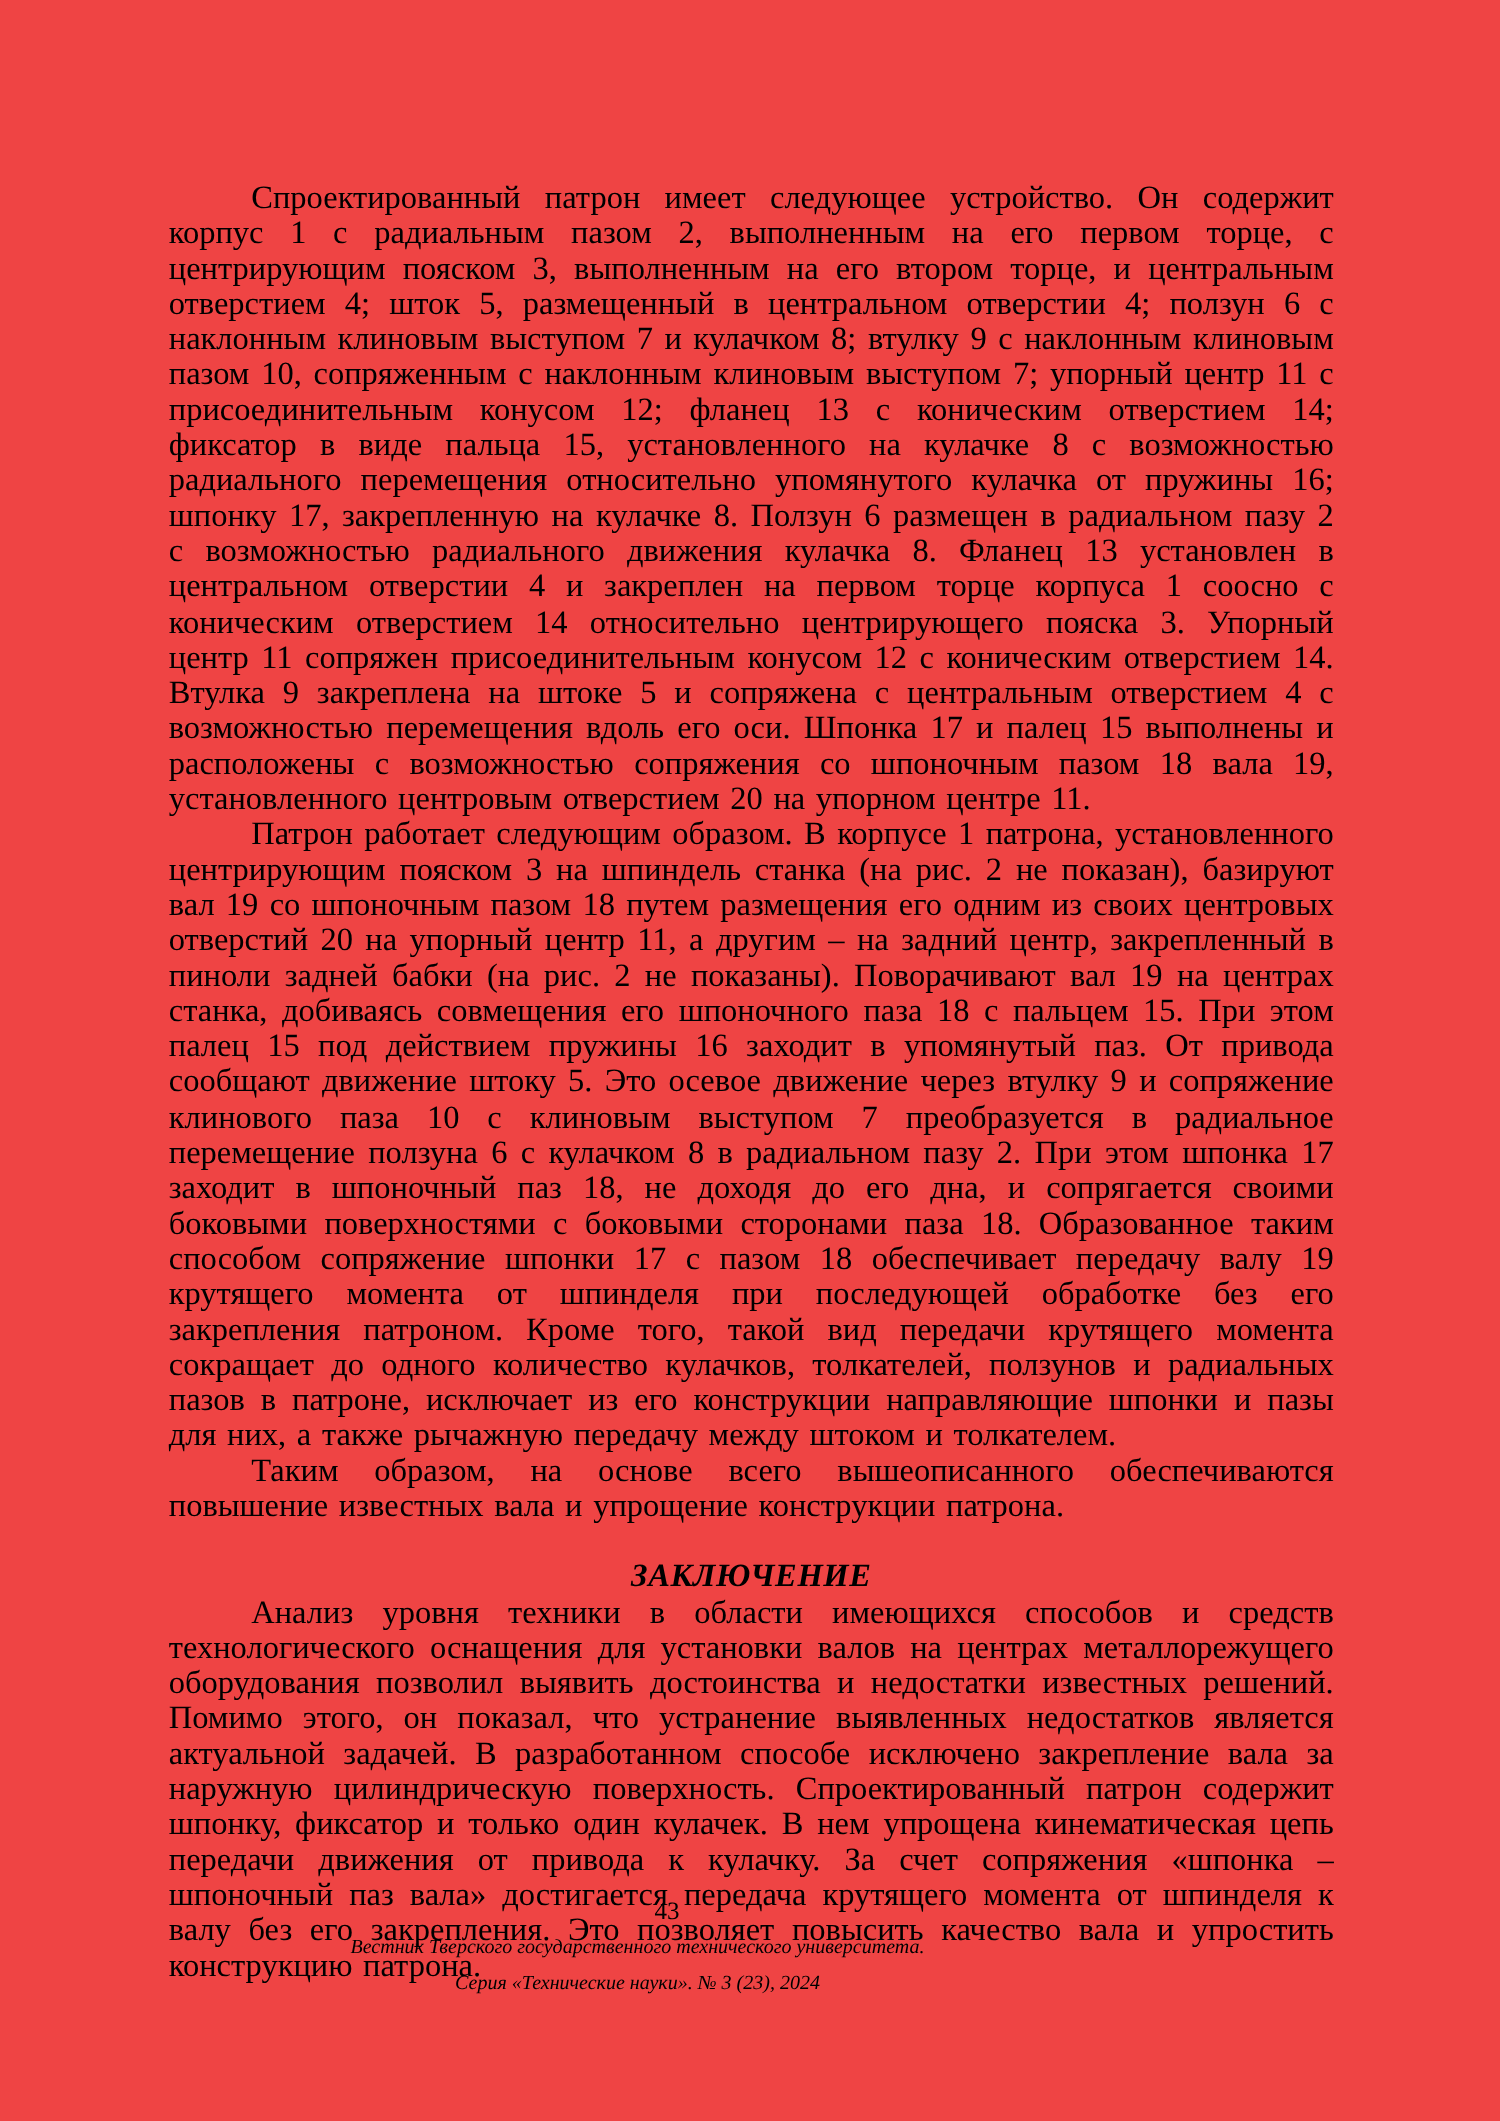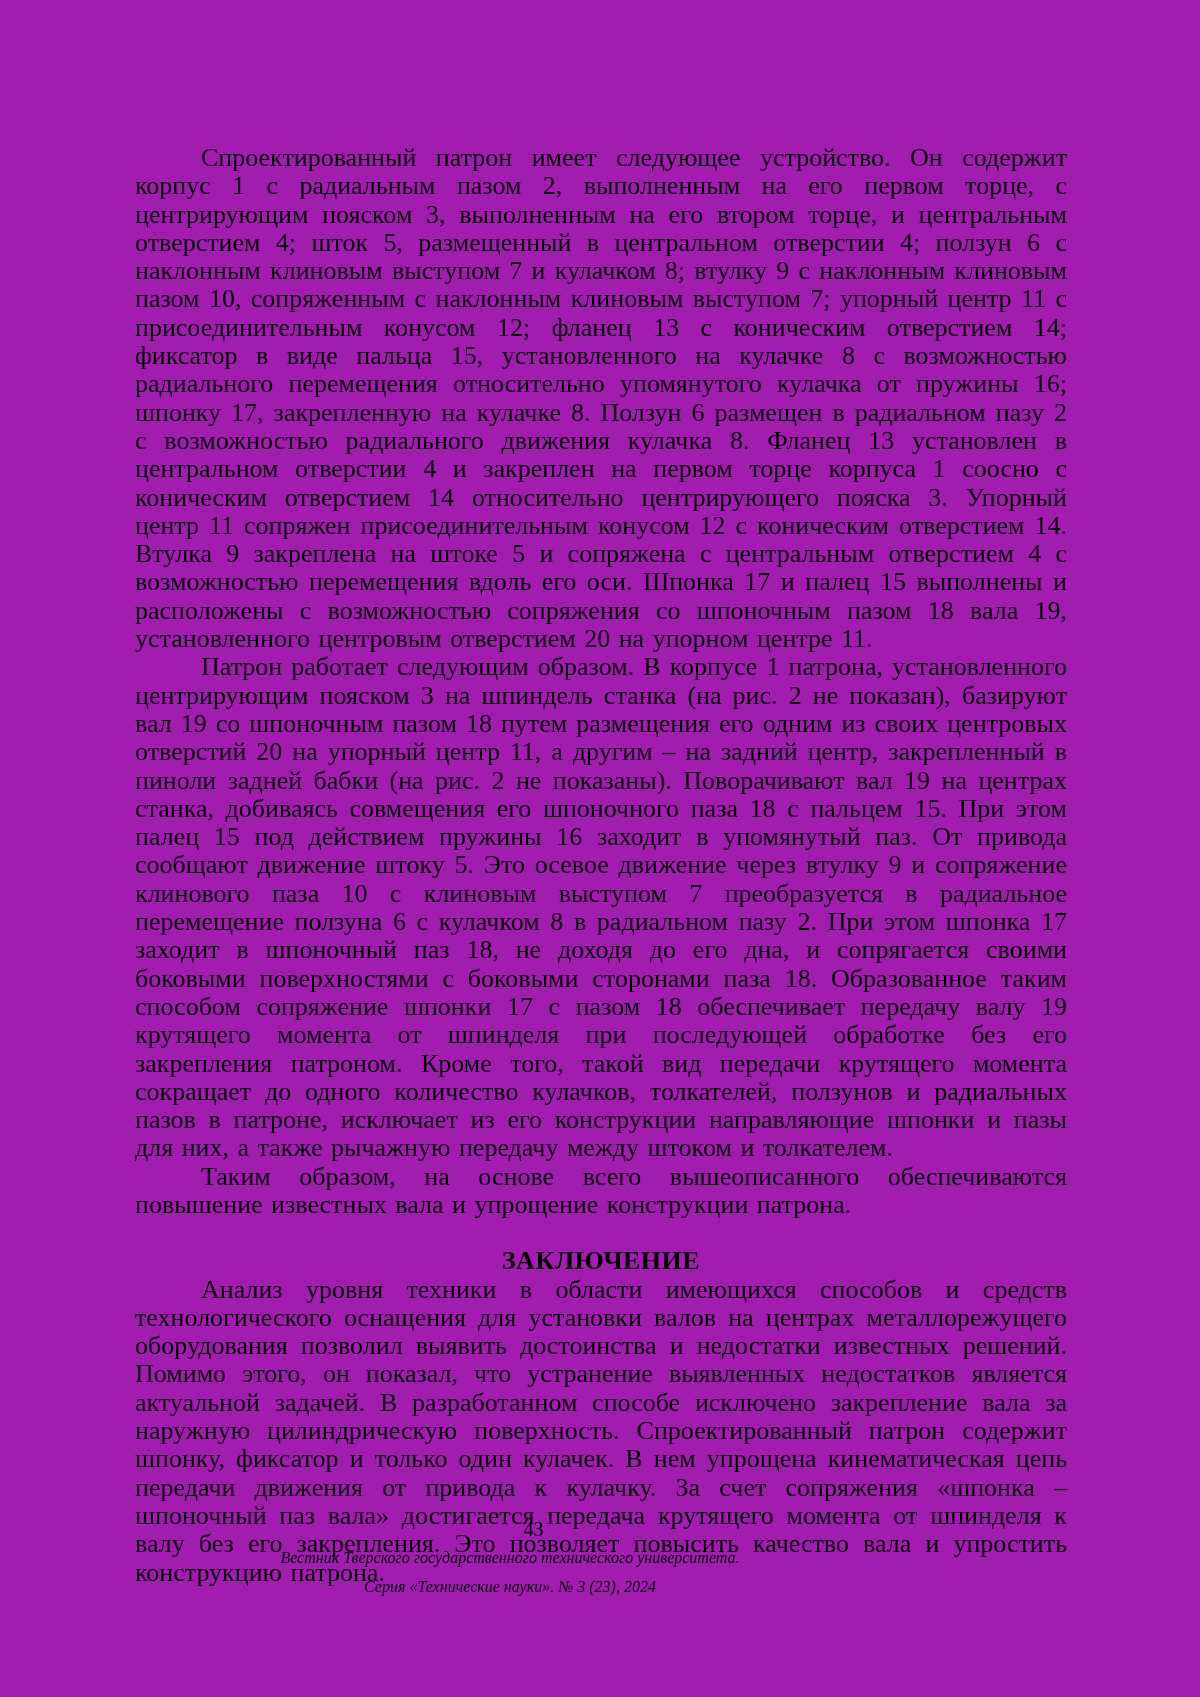--- a/index.html
+++ b/index.html
@@ -11,21 +11,21 @@
     height: 1697px;
     background: #ffffff;
     font-family: "Liberation Serif", "DejaVu Serif", serif;
     color: #000000;
     position: relative;
     overflow: hidden;
   }
   .page {
     position: absolute;
     inset: 0;
-    background: #a21caf;
+    background: #ef4444;
   }
   .body-text {
     position: absolute;
     left: 135px;
     top: 144px;
     width: 932px;
     font-size: 26px;
     line-height: 28.3px;
     text-align: justify;
     word-spacing: 2px;
@@ -36,20 +36,21 @@
   }
   .heading {
     margin: 28px 0 0 0;
     font-size: 26px;
     line-height: 28.3px;
     font-weight: 700;
     text-align: center;
     text-indent: 0;
     word-spacing: 0;
     letter-spacing: 0.5px;
+    font-style: italic;
   }
   .page-footer {
     position: absolute;
     left: 135px;
     top: 1543px;
     width: 750px;
     text-align: center;
     font-style: italic;
     font-size: 16px;
     line-height: 29px;

